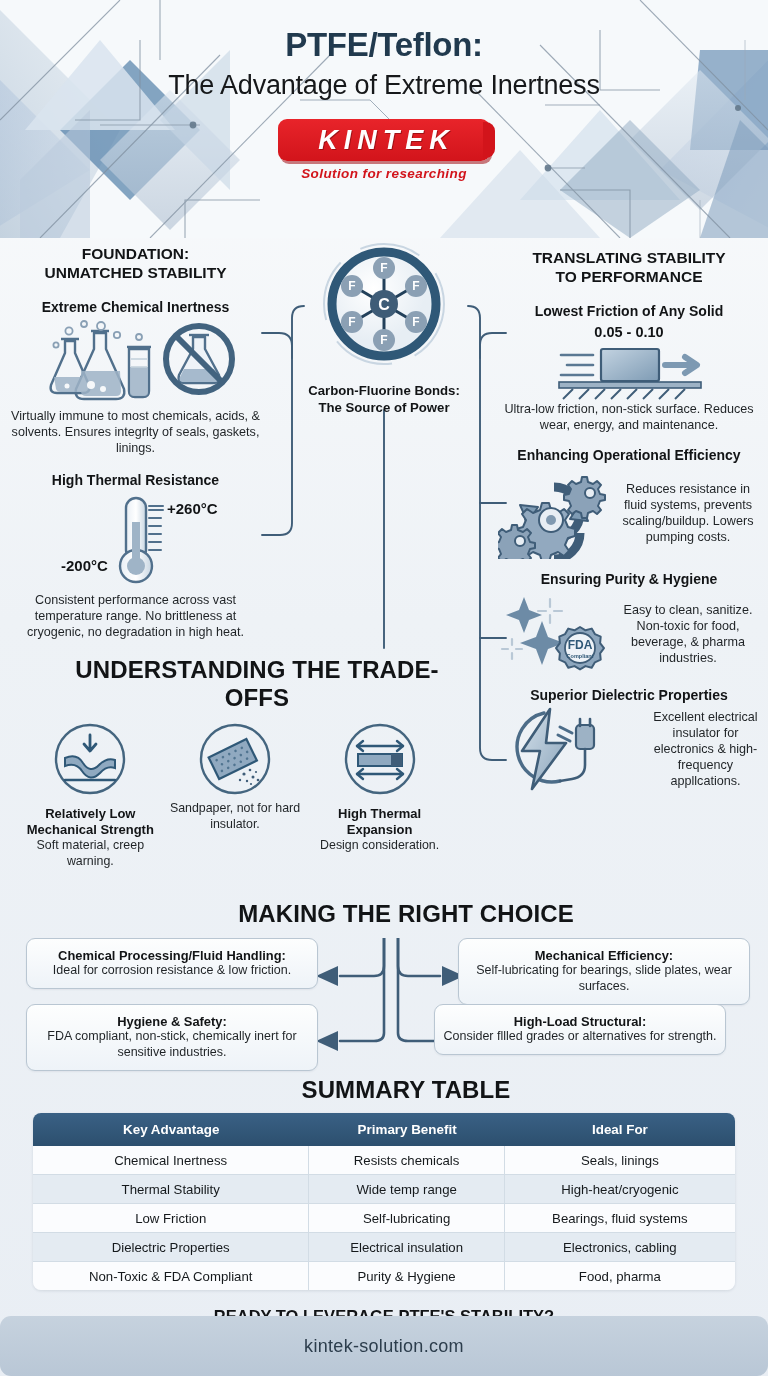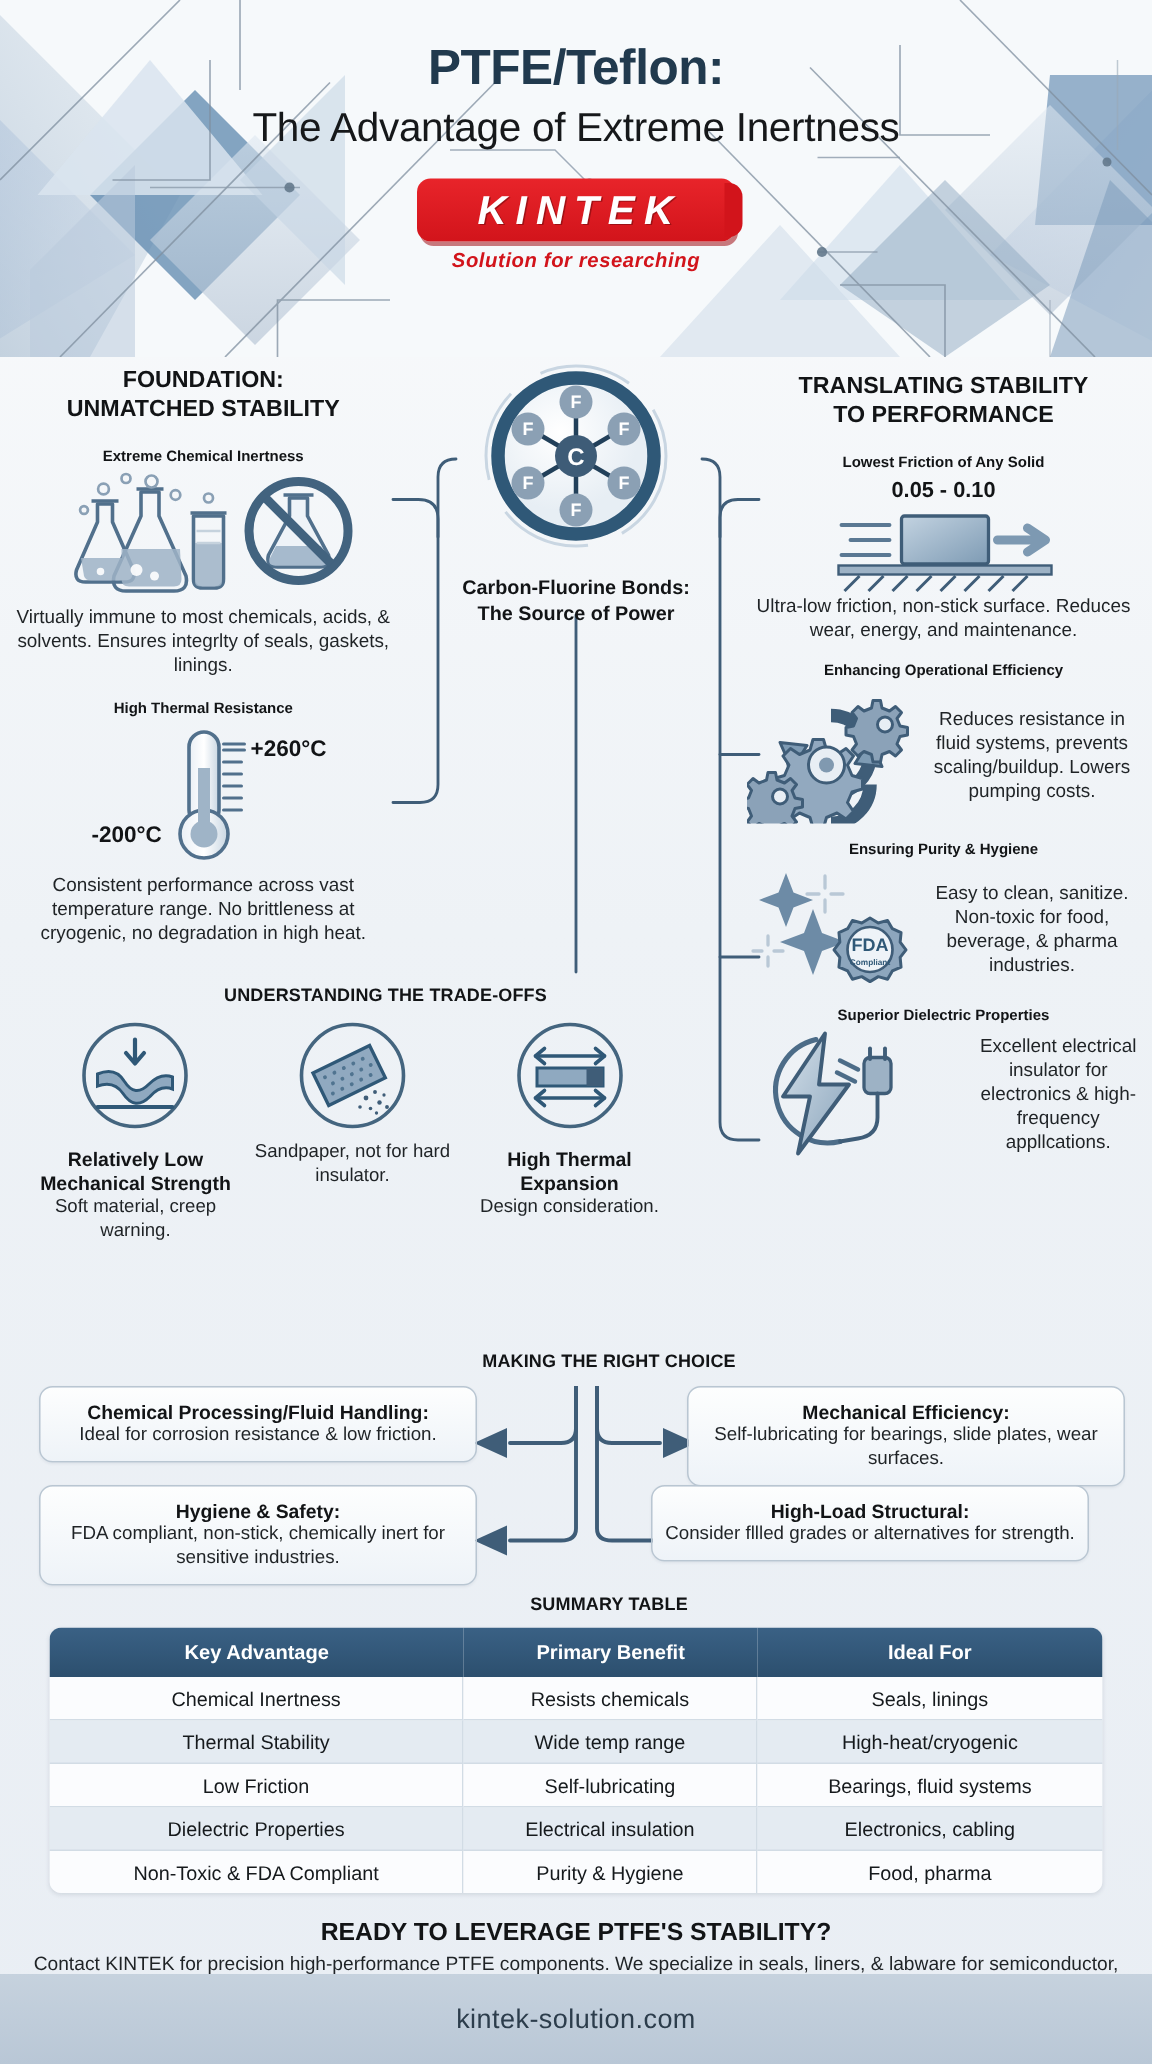--- a/index.html
+++ b/index.html
@@ -26,23 +26,23 @@
   .logo-box { position:relative; width:212px; height:42px; background:linear-gradient(180deg,#e8242a 0%,#d2141b 100%);
               border-radius:9px; box-shadow:2px 3px 0 rgba(160,15,20,.55);
               display:flex; align-items:center; justify-content:center; }
   .logo-box::after{ content:""; position:absolute; right:-5px; top:3px; width:12px; height:36px;
               background:#d2141b; border-radius:0 9px 9px 0; }
   .logo-text { font-size:27px; font-weight:bold; font-style:italic; color:#fff;
                letter-spacing:6px; text-shadow:1px 1px 0 rgba(120,10,14,.6); padding-left:5px; }
   .logo-tag { margin-top:5px; font-size:13.5px; font-style:italic; font-weight:bold; color:#d2141b; letter-spacing:.4px; }
 
   
-  .sec-head { text-align:center; font-size:12px; font-weight:bold; color:#121416; letter-spacing:.1px;margin-left:44px; }
+  .sec-head { text-align:center; font-size:24px; font-weight:bold; color:#121416; letter-spacing:.1px;margin-left:44px; }
   .col-head { font-size:15.5px; font-weight:bold; color:#121416; text-align:center; line-height:1.25; }
-  .item-title { font-size:10px; font-weight:bold; color:#121416; }
+  .item-title { font-size:14px; font-weight:bold; color:#121416; }
   .body-text { font-size:12.6px; color:#1f2326; line-height:1.28; }
 
   
   .mid { position:relative; height:660px; }
   .mid svg.connect { position:absolute; left:0; top:0; width:768px; height:660px; pointer-events:none; }
 
   .colL { position:absolute; left:8px; top:6px; width:255px; text-align:center; }
   .colR { position:absolute; left:498px; top:10px; width:262px; text-align:center; }
 
   .hub { position:absolute; left:306px; top:3px; width:156px; text-align:center; }
@@ -91,21 +91,21 @@
   td:last-child { border-right:none; }
   tr.alt td { background:#e4ebf2; }
   tbody tr:last-child td { border-bottom:none; }
 
   
   .cta { text-align:center; margin-top:17px; }
   .cta h3 { font-size:16.5px; font-weight:bold; color:#121416; }
   .cta p { font-size:12.8px; color:#1f2326; line-height:1.32; margin-top:3px; }
   .urlbar { position:absolute; left:0; bottom:0; width:768px; height:60px;
             background:linear-gradient(180deg,#c6d2de,#b9c7d6);
-            display:flex; align-items:center; justify-content:center; }
+            display:flex; align-items:center; justify-content:center;border-radius:11px; }
   .urlbar span { font-size:18px; color:#2c3d4c; letter-spacing:.3px; }
 </style>
 </head>
 <body>
 
 <div class="page">
 
   <div class="header">
     <svg class="bg" viewBox="0 0 768 238">
       <defs>

